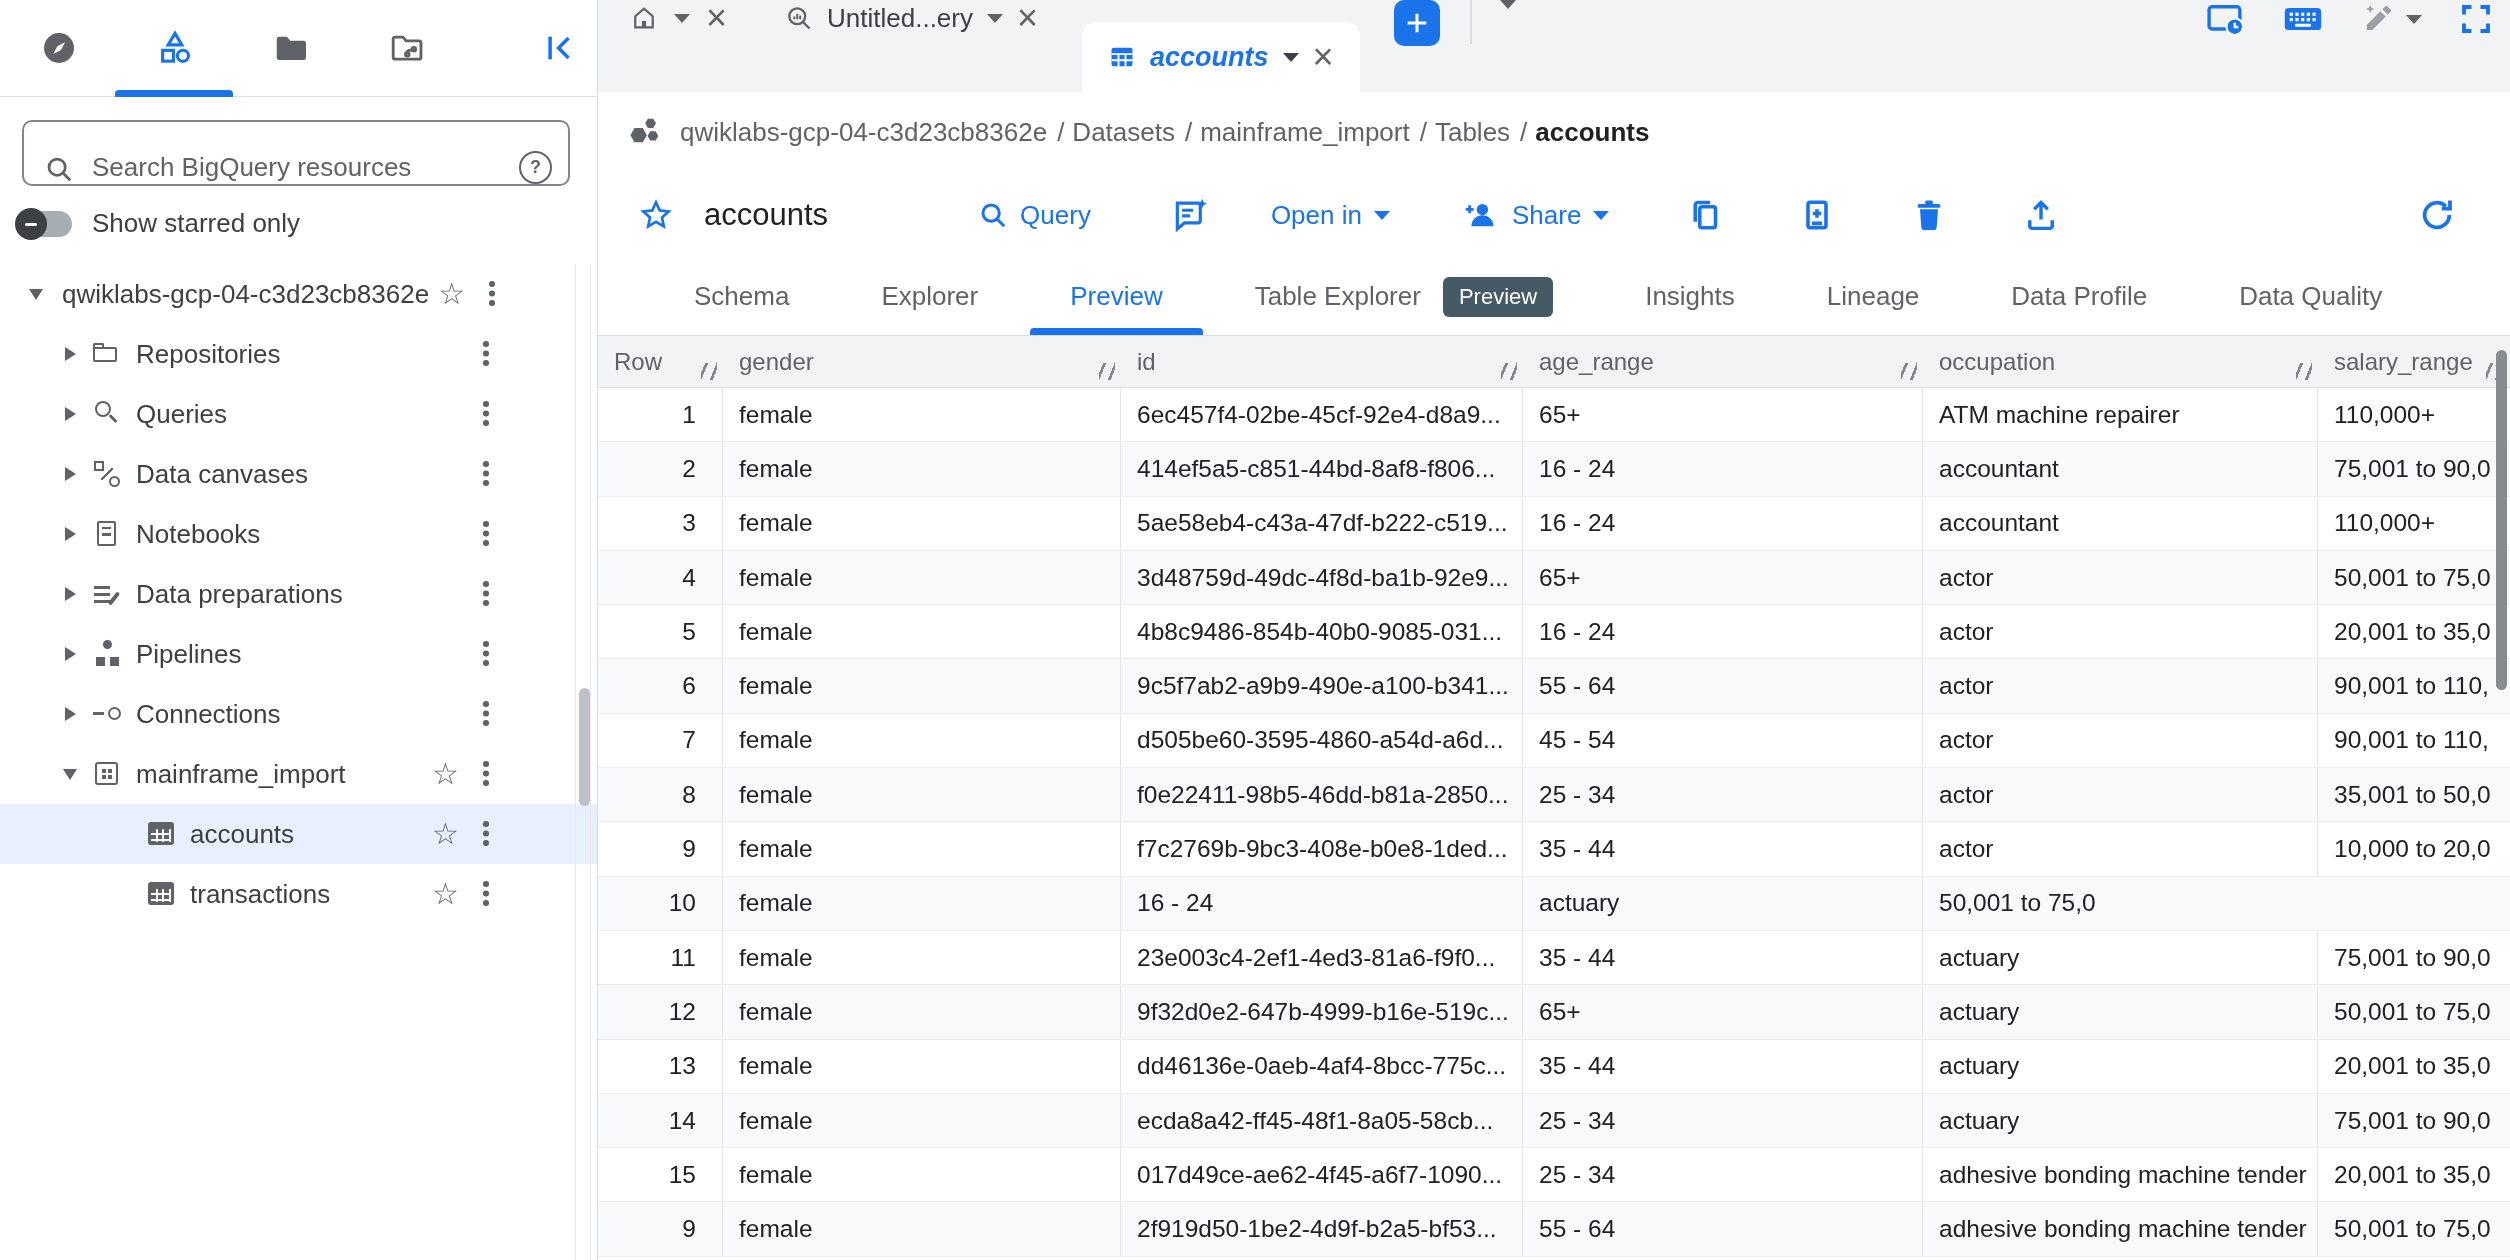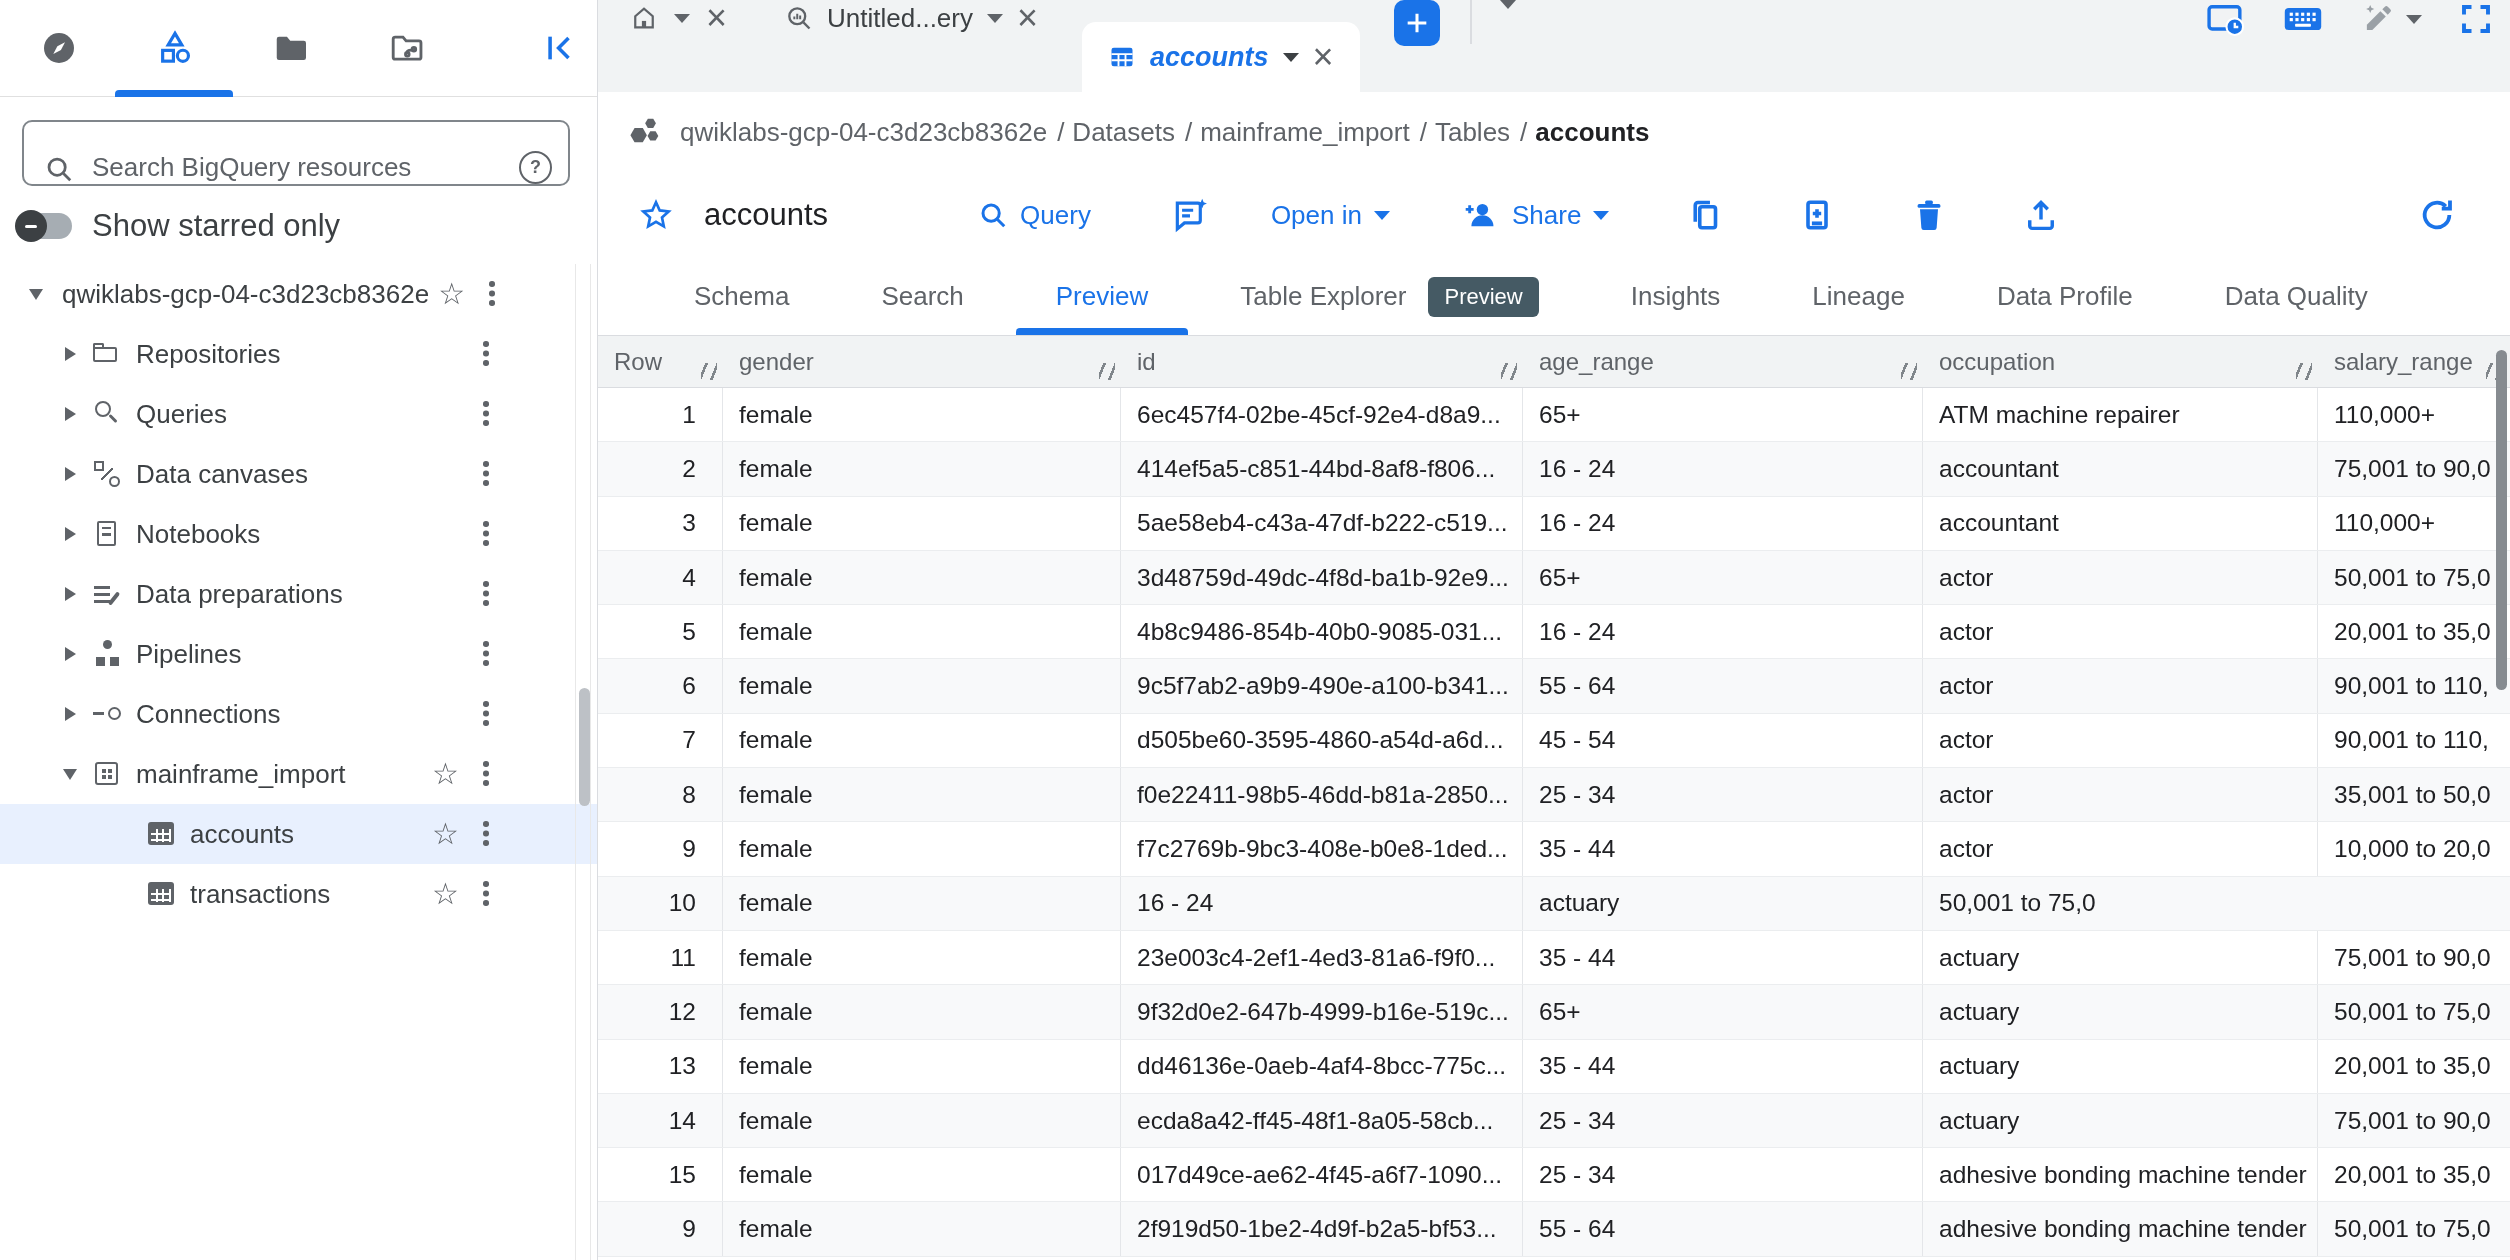--- a/index.html
+++ b/index.html
@@ -17,21 +17,21 @@
   .search input{border:0;outline:0;margin-left:16px;font-size:26px;color:#3c4043;flex:1;min-width:0;
                 font-family:"Liberation Sans","DejaVu Sans",sans-serif;background:transparent}
   .search input::placeholder{color:#5f6368;opacity:1}
   .help{margin-left:auto;margin-right:16px;width:29px;height:29px;border:2.2px solid #5f6368;border-radius:50%;flex:none;
         display:flex;align-items:center;justify-content:center;font-size:18px;font-weight:700;color:#5f6368}
   .help::before{content:"?"}
   .starred{position:absolute;left:18px;top:208px;display:flex;align-items:center;gap:20px}
   .switch{width:54px;height:26px;border-radius:13px;background:#a6adb3;position:relative;flex:none}
   .switch::before{content:"";position:absolute;left:-3px;top:-3px;width:32px;height:32px;border-radius:50%;background:#3c4043}
   .switch::after{content:"";position:absolute;left:7px;top:12px;width:12px;height:3px;background:#fff;border-radius:2px}
-  .starred .lbl{font-size:31px;color:#3c4043}
+  .starred .lbl{font-size:26px;color:#3c4043}
   .tree{position:absolute;left:0;top:264px;width:100%}
   .tree-row{height:60px;display:flex;align-items:center;padding-right:108px;box-sizing:border-box}
   .tree-row[data-selected="true"]{background:#e8f0fe}
   .tree-row[data-depth="0"]{padding-left:24px}
   .tree-row[data-depth="1"]{padding-left:58px}
   .tree-row[data-depth="2"]{padding-left:136px}
   .exp{width:24px;flex:none;display:flex;align-items:center;justify-content:center}
   .exp:not([data-exp]){display:none}
   .exp::before{content:""}
   .exp[data-exp="collapsed"]::before{border-left:11px solid #5f6368;border-top:7px solid transparent;border-bottom:7px solid transparent}
@@ -472,21 +472,21 @@
     </div>
 
     <div class="vtabs">
 
         <div class="vtab">
           <span>Schema</span>
 
         </div>
 
         <div class="vtab">
-          <span>Search</span>
+          <span>Explorer</span>
 
         </div>
 
         <div class="vtab" data-active="true">
           <span>Preview</span>
 
         </div>
 
         <div class="vtab">
           <span>Table Explorer</span>

